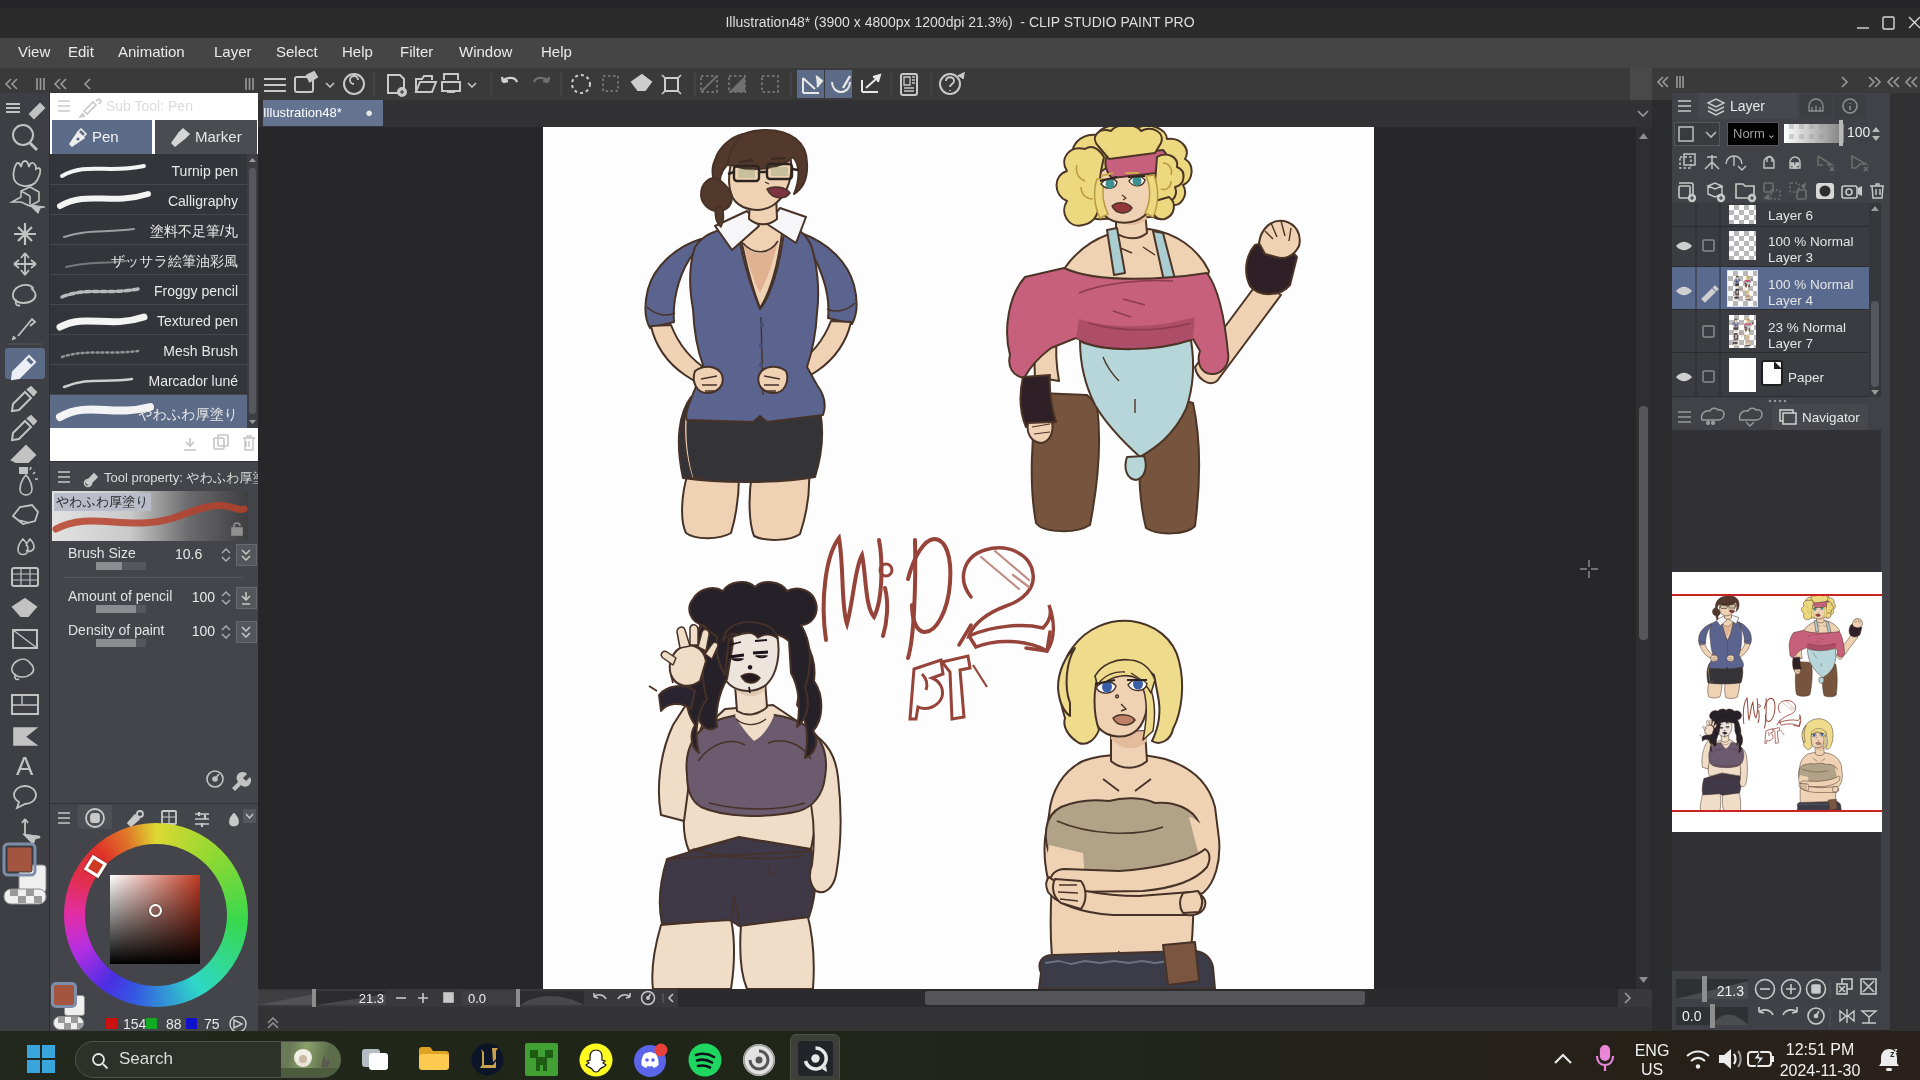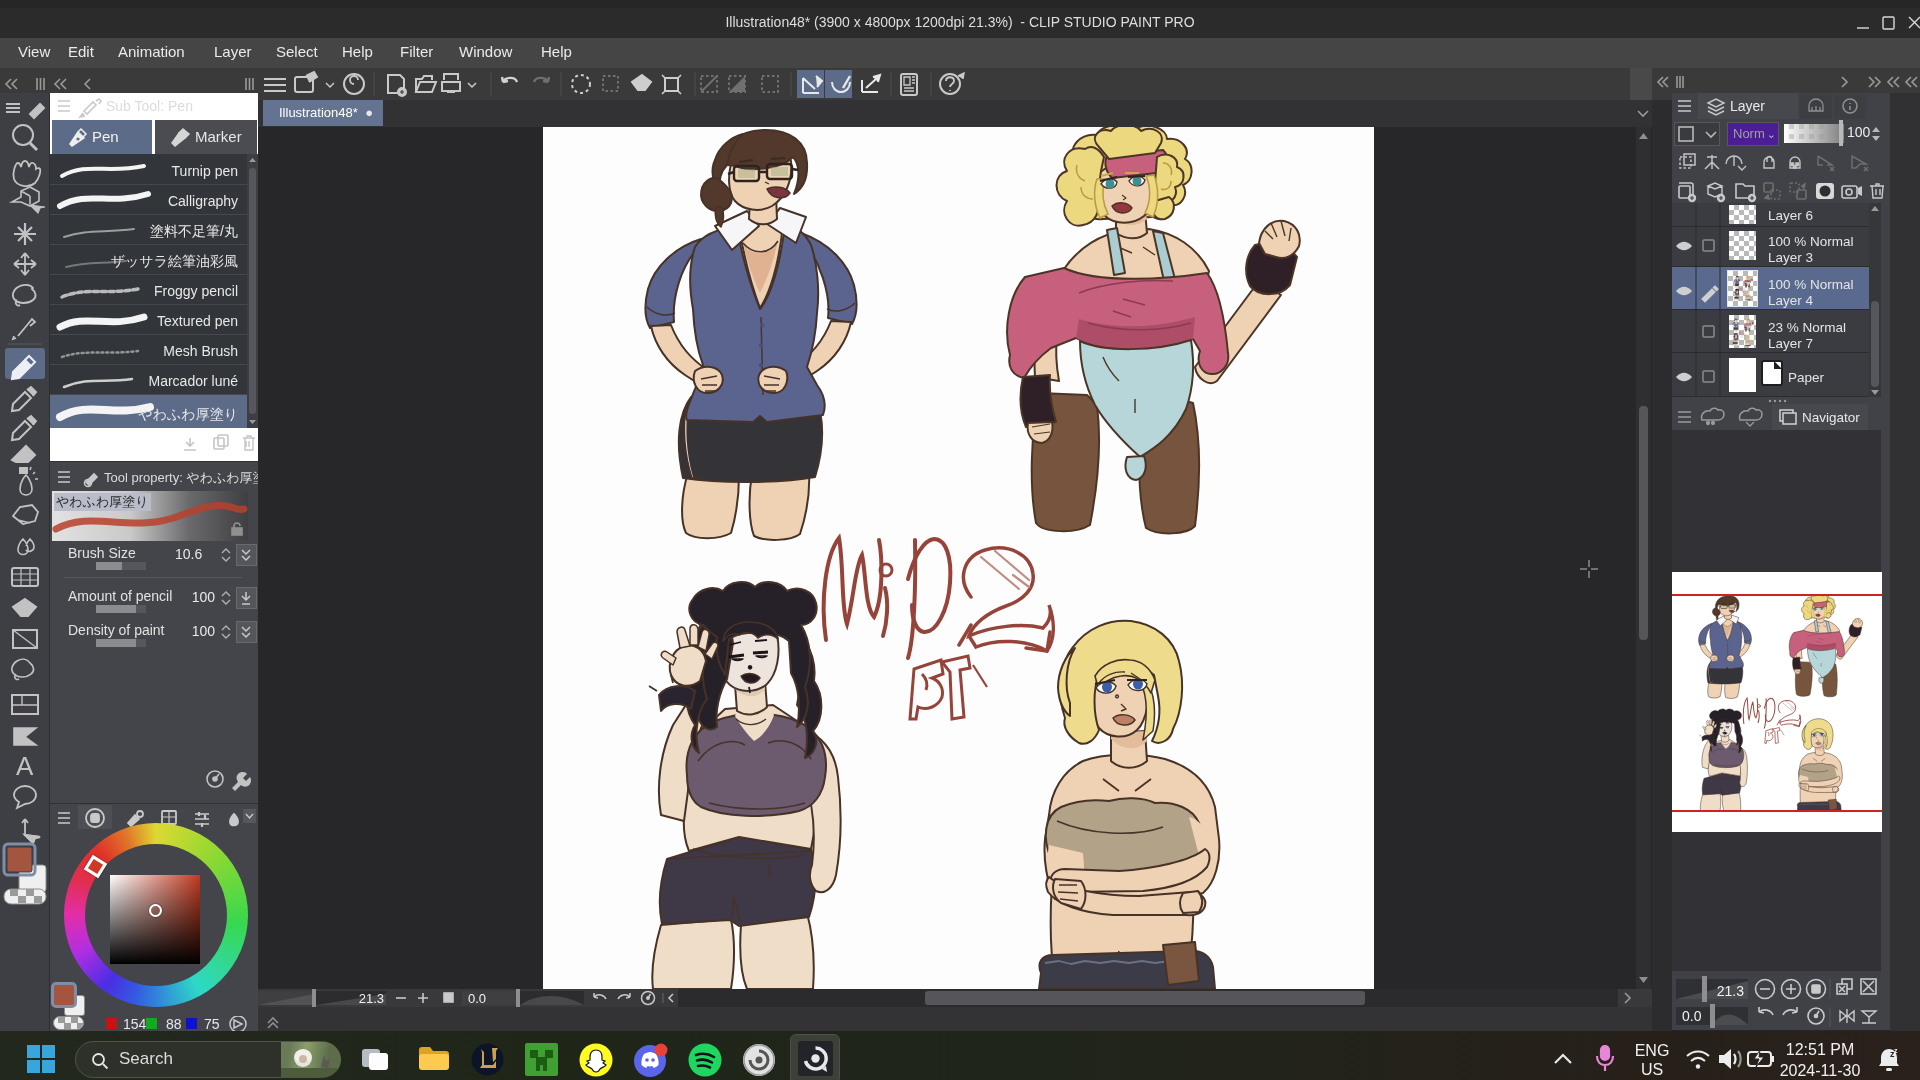--- a/index.html
+++ b/index.html
@@ -10,21 +10,21 @@
 #titlebar{left:0;top:0;width:1920px;height:30px;background:#2b2b2b;color:#d8d8d8;font-size:14px}
 #titletext{left:0;top:6px;width:1920px;text-align:center;color:#dedede}
 #menubar{left:0;top:30px;width:1920px;height:30px;background:#454545;color:#eaeaea;font-size:15px}
 .mitem{position:absolute;top:5px}
 #toolbar{left:0;top:60px;width:1920px;height:32px;background:#3a3a3a}
 
 #leftcol{left:0;top:85px;width:50px;height:938px;background:#3d3f44;border-right:1px solid #2e2e30}
 #leftpanels{left:50px;top:85px;width:208px;height:1010px;background:#ffffff}
 
 #canvasarea{left:258px;top:92px;width:1394px;height:931px;background:#27272a}
-#tab{left:5px;top:0px;width:120px;height:26px;background:#64738f;color:#fff;font-size:13px;line-height:26px;padding-left:16px}
+#tab{left:5px;top:0px;width:120px;height:26px;background:#64738f;color:#fff;font-size:13px;line-height:26px;padding-left:0}
 #whitecanvas{left:285px;top:27px;width:831px;height:862px;background:#fdfdfd}
 
 #rightpanels{left:1672px;top:85px;width:218px;height:937px;background:#404247}
 
 #taskbar{left:0;top:1023px;width:1920px;height:53px;background:linear-gradient(90deg,#23281e,#1f2618 30%,#20251c 55%,#262019 85%,#2b211c)}
 .traytext{position:absolute;color:#f0f0f0;font-size:16px;text-align:center}
 svg{display:block}
 .chk{background-image:linear-gradient(45deg,#b9b9b9 25%,transparent 25%,transparent 75%,#b9b9b9 75%),linear-gradient(45deg,#b9b9b9 25%,transparent 25%,transparent 75%,#b9b9b9 75%);background-position:0 0,5px 5px;background-size:10px 10px;background-color:#fff}
 </style>
 </head>
@@ -705,21 +705,21 @@
           <path d="M178 10v1M178 13v4" stroke="#8e8e8e"></path>
         </g>
         <text x="58" y="18" font-size="14" fill="#e8e8e8" font-family="Liberation Sans">Layer</text>
       </svg>
 
     <div class="abs" style="left:2px;top:29px;width:46px;height:24px;background:#393b3f;border:1px solid #55575b"></div>
     <svg class="abs" style="left:2px;top:29px" width="46" height="24" viewBox="0 0 46 24">
         <rect x="5" y="5" width="14" height="14" fill="none" stroke="#b8b8b8" stroke-width="1.6"></rect>
         <path d="M32 10l5 5 5-5" fill="none" stroke="#b8b8b8" stroke-width="1.6"></path>
       </svg>
-    <div class="abs" style="left:55px;top:29px;width:52px;height:24px;background:#4c1d95;border:1px solid #55575b;color:#9f9f9f;font-size:13px;line-height:22px;padding-left:5px">Norm<span style="position:absolute;right:2px;top:0px;color:#b8b8b8;font-size:11px">⌄</span></div>
+    <div class="abs" style="left:55px;top:29px;width:52px;height:24px;background:#000000;border:1px solid #55575b;color:#9f9f9f;font-size:13px;line-height:22px;padding-left:5px">Norm<span style="position:absolute;right:2px;top:0px;color:#b8b8b8;font-size:11px">⌄</span></div>
     <div class="abs" style="left:112px;top:31px;width:60px;height:19px;background:linear-gradient(90deg,#ffffff,#8b8b8b);background-image:linear-gradient(45deg,#99999900 25%,transparent 25%,transparent 75%,#99999966 75%),linear-gradient(45deg,#99999966 25%,transparent 25%,transparent 75%,#99999900 75%),linear-gradient(90deg,#ffffff,#7e7e7e);background-position:0 0,5px 5px,0 0;background-size:10px 10px,10px 10px,100% 100%"></div>
     <div class="abs" style="left:167px;top:27px;width:4px;height:26px;background:#b8b8b8"></div>
     <div class="abs" style="left:175px;top:31px;color:#ececec;font-size:14px">100</div>
     <svg class="abs" style="left:198px;top:31px" width="12" height="20" viewBox="0 0 12 20">
         <path d="M2 8l4-5 4 5z M2 12l4 5 4-5z" fill="#b8b8b8"></path>
       </svg>
 
     <svg class="abs" style="left:0;top:57px" width="218" height="24" viewBox="0 0 218 24">
         <g stroke="#c3c3c3" stroke-width="1.5" fill="none">
       <rect x="8" y="7" width="11" height="11" stroke-dasharray="2.5 2"></rect>

